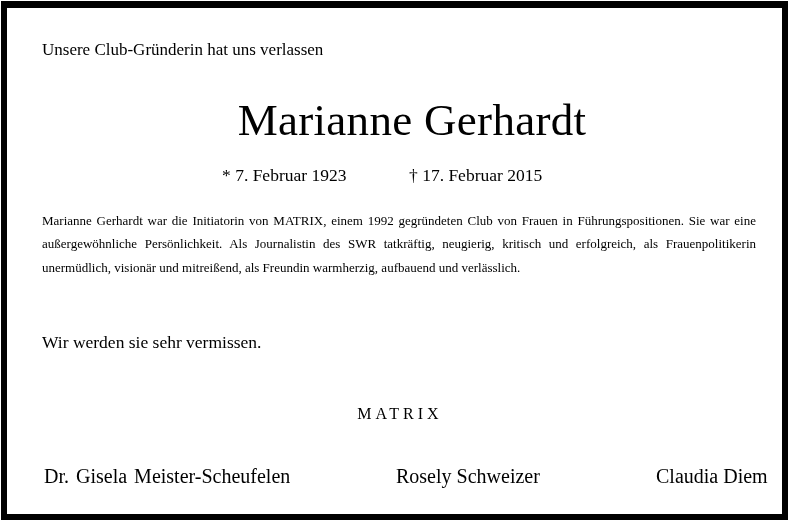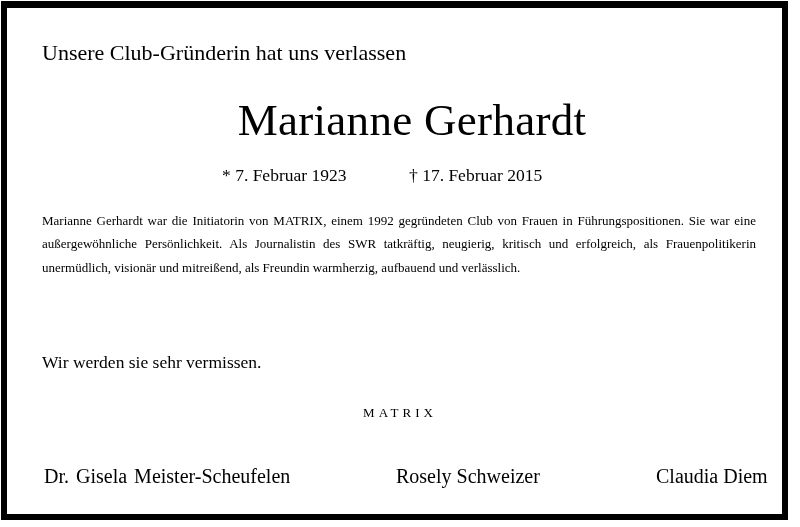--- a/index.html
+++ b/index.html
@@ -1,26 +1,26 @@
 <!DOCTYPE html>
 <html><head>
 <meta charset="utf-8">
 <style>
   html, body { margin:0; padding:0; background:#ffffff; }
   body { width:800px; height:527px; position:relative; overflow:hidden; font-family:"Liberation Serif", "DejaVu Serif", serif; color:#000; }
   .frame { position:absolute; left:1px; top:1px; width:787px; height:519px; border:6px solid #000; border-top-width:7px; border-left-width:6px; box-sizing:border-box; background:#fff; }
-  .intro { position:absolute; left:42px; top:40px; font-size:22px; white-space:nowrap; }
+  .intro { position:absolute; left:42px; top:40px; font-size:17px; white-space:nowrap; }
   .name { position:absolute; left:12px; width:800px; top:94px; text-align:center; font-size:45px; letter-spacing:0.3px; }
   .dates { position:absolute; top:148px; font-size:17.5px; white-space:nowrap;margin-top:17px; }
   .born { left:222px; }
   .died { left:409px; }
   .body-text { position:absolute; left:42px; top:209px; width:714px; font-size:13px; line-height:23.4px; text-align:justify; }
   .body-text p { margin:0; text-align-last:left; }
-  .farewell { position:absolute; left:42px; top:352px; font-size:17.5px; white-space:nowrap; }
-  .org { position:absolute; left:0; width:800px; top:405px; text-align:center; font-size:13px; letter-spacing:4px; }
+  .farewell { position:absolute; left:42px; top:332px; font-size:17.5px; white-space:nowrap; }
+  .org { position:absolute; left:0; width:800px; top:405px; text-align:center; font-size:16px; letter-spacing:4px; }
   .sig { position:absolute; top:465px; font-size:20px; white-space:nowrap; }
   .sig1 { left:44px; word-spacing:2px; }
   .sig2 { left:396px;text-align:center; }
   .sig3 { left:656px; }
 </style>
 </head>
 <body>
 
 <div class="frame"></div>
 

